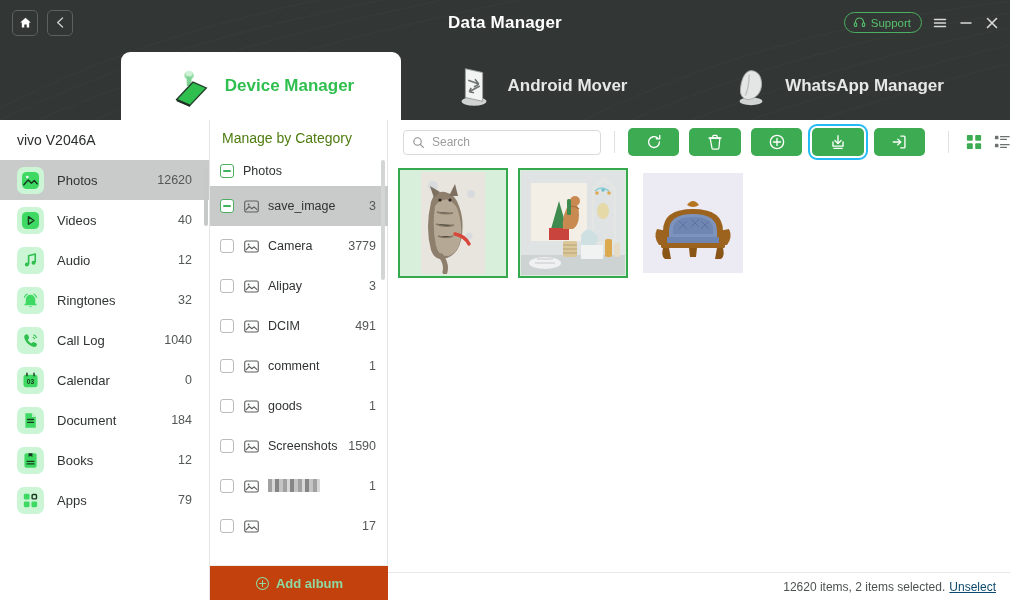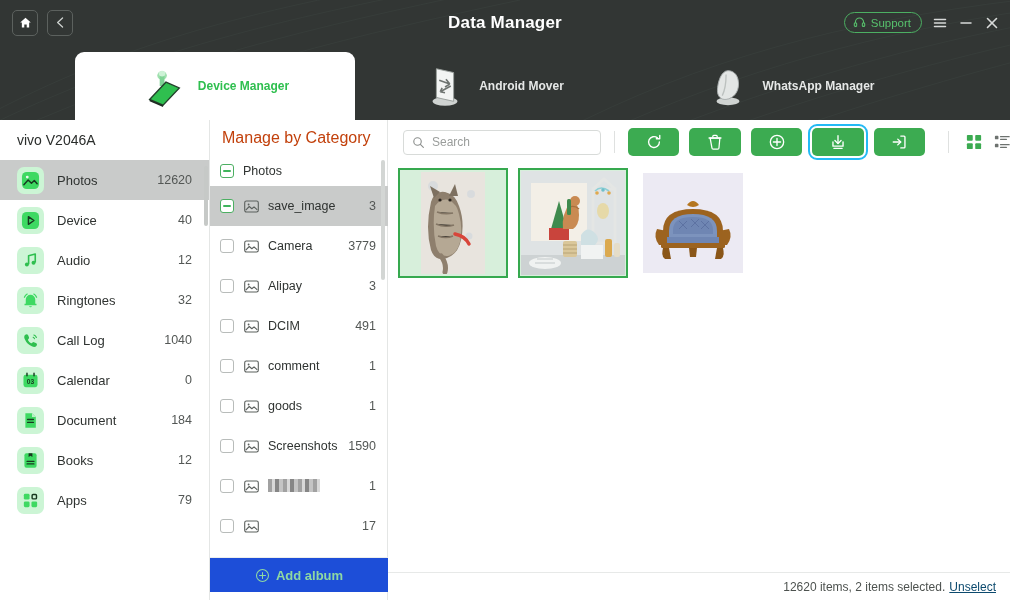--- a/index.html
+++ b/index.html
@@ -43,21 +43,21 @@
     cursor: pointer; background: transparent;
   }
   .winbtn { color: #d8dad9; cursor: pointer; display: flex;
             align-items: center; justify-content: center; }
 
   
   .tabs { position: absolute; left: 0; top: 52px; width: 1010px; height: 68px; }
   .tab {
     position: absolute; top: 0; height: 68px;
     display: flex; align-items: center; justify-content: center; gap: 11px;
-    cursor: pointer; color: #e6e8e7; font-size: 12px; font-weight: bold;
+    cursor: pointer; color: #e6e8e7; font-size: 17px; font-weight: bold; margin-left: 46px;
   }
   .tab.active {
     background: #fff; border-radius: 9px 9px 0 0; color: #2fbf4f;
   }
   .tab-icon { width: 46px; height: 46px; flex: 0 0 auto; }
 
   
   .body-area { position: absolute; left: 0; top: 120px; width: 1010px; height: 480px; background: #fff; }
 
   
@@ -86,21 +86,21 @@
     background: #c6c9c7; border-radius: 2px;
   }
 
   
   .albums {
     position: absolute; left: 210px; top: 0; width: 178px; height: 480px;
     border-right: 1px solid #e4e6e5; background: #fff;
   }
   .albums-head {
     height: 36px; display: flex; align-items: center; padding-left: 12px;
-    font-size: 16px; color: #c2410c; white-space: nowrap; text-align: right;
+    font-size: 14px; color: #4d7c0f; white-space: nowrap; text-align: right;
   }
   .album-list { position: absolute; top: 36px; left: 0; width: 178px;
                 height: 409px; overflow: hidden; }
   .album-row {
     height: 40px; display: flex; align-items: center; padding: 0 12px 0 10px;
     cursor: pointer;
   }
   .album-row.root { height: 30px; }
   .album-row.selected { background: #c9cbca; }
   .cbx {
@@ -117,24 +117,24 @@
               overflow: hidden; white-space: nowrap; }
   .alb-count { font-size: 12.5px; color: #535755; }
   .redacted {
     display: inline-block; width: 52px; height: 13px; vertical-align: -2px;
     background:
       repeating-linear-gradient(90deg,#9a9a9a 0 4px,#d5d5d5 4px 7px,#7c7c7c 7px 11px,#bfbfbf 11px 15px),
       #b6b6b6;
     opacity: .92;
   }
   .add-album {
-    position: absolute; bottom: 8px; left: 0; width: 178px; height: 35px;
+    position: absolute; bottom: 0; left: 0; width: 178px; height: 35px;
     display: flex; align-items: center; justify-content: center; gap: 6px;
     color: #8fd9a2; font-size: 13px; font-weight: bold; cursor: pointer;
-    background: #1d4ed8; border-top: 1px solid #eceeed;
+    background: #c2410c; border-top: 1px solid #eceeed;
   }
   .alb-scroll {
     position: absolute; right: 2px; top: 40px; width: 4px; height: 120px;
     background: #d3d6d4; border-radius: 2px;
   }
 
   
   .content { position: absolute; left: 388px; top: 0; right: 0; height: 480px; }
   .toolbar {
     position: absolute; left: 0; top: 0; right: 0; height: 44px;
@@ -302,21 +302,21 @@
         <span class="cat-count">12620</span>
       </div>
 
       <div class="cat-item">
         <span class="cat-ico">
           <svg width="19" height="19" viewBox="0 0 20 20">
             <rect x="1" y="1" width="18" height="18" rx="5" fill="#3ed962"></rect>
             <path d="M7.8 6 L13.6 10 L7.8 14 Z" fill="none" stroke="#17381f" stroke-width="1.5" stroke-linejoin="round"></path>
           </svg>
         </span>
-        <span class="cat-label">Device</span>
+        <span class="cat-label">Videos</span>
         <span class="cat-count">40</span>
       </div>
 
       <div class="cat-item">
         <span class="cat-ico">
           <svg width="19" height="19" viewBox="0 0 20 20">
             <path d="M8 14 V5 L15 3.2 V12" fill="none" stroke="#2fbf4f" stroke-width="1.7" stroke-linejoin="round"></path>
             <circle cx="6.2" cy="14.2" r="2.1" fill="#2fbf4f"></circle>
             <circle cx="13.2" cy="12.4" r="2.1" fill="#2fbf4f"></circle>
           </svg>

